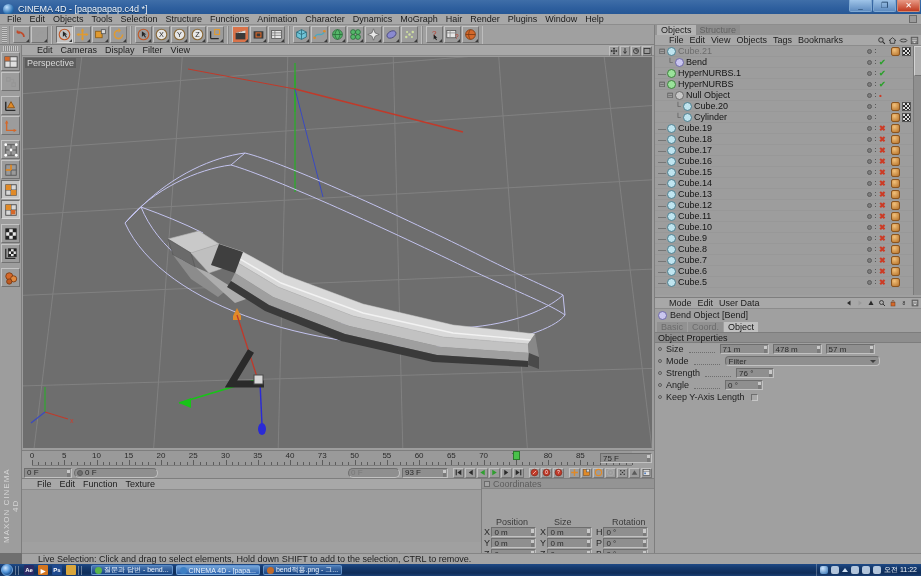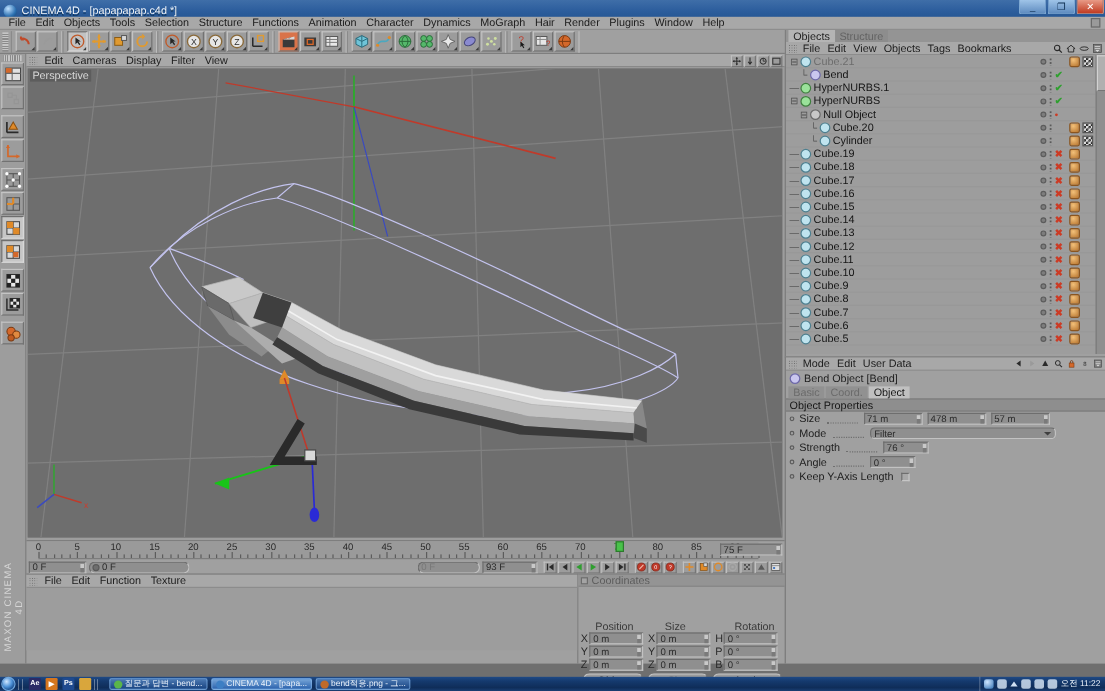--- a/index.html
+++ b/index.html
@@ -721,21 +721,21 @@
         <div class="tl-tick-lab" style="left: 129.032px;">20</div>
         <div class="tl-tick" style="left: 129.032px; height: 5px;"></div>
         <div class="tl-tick-lab" style="left: 161.29px;">25</div>
         <div class="tl-tick" style="left: 161.29px; height: 5px;"></div>
         <div class="tl-tick-lab" style="left: 193.548px;">30</div>
         <div class="tl-tick" style="left: 193.548px; height: 5px;"></div>
         <div class="tl-tick-lab" style="left: 225.806px;">35</div>
         <div class="tl-tick" style="left: 225.806px; height: 5px;"></div>
         <div class="tl-tick-lab" style="left: 258.065px;">40</div>
         <div class="tl-tick" style="left: 258.065px; height: 5px;"></div>
-        <div class="tl-tick-lab" style="left: 290.323px;">45</div>
+        <div class="tl-tick-lab" style="left: 290.323px;">73</div>
         <div class="tl-tick" style="left: 290.323px; height: 5px;"></div>
         <div class="tl-tick-lab" style="left: 322.581px;">50</div>
         <div class="tl-tick" style="left: 322.581px; height: 5px;"></div>
         <div class="tl-tick-lab" style="left: 354.839px;">55</div>
         <div class="tl-tick" style="left: 354.839px; height: 5px;"></div>
         <div class="tl-tick-lab" style="left: 387.097px;">60</div>
         <div class="tl-tick" style="left: 387.097px; height: 5px;"></div>
         <div class="tl-tick-lab" style="left: 419.355px;">65</div>
         <div class="tl-tick" style="left: 419.355px; height: 5px;"></div>
         <div class="tl-tick-lab" style="left: 451.613px;">70</div>
@@ -1468,20 +1468,24 @@
           <span style="flex: 1 1 0%;"></span>
         </div>
         <div class="at-row">
           <span class="bullet"></span>
           <span class="lbl">Keep Y-Axis Length</span>
           <span class="at-check" style="margin-left: 4px;"></span>
         </div>
       </div>
   </div>
 
+  <div class="statusbar">
+    <div class="dots"></div>
+    <div class="st-txt">Live Selection: Click and drag to select elements, Hold down SHIFT to add to the selection, CTRL to remove.</div>
+  </div>
 
   <div class="taskbar">
     <div class="start-orb"></div>
     <div class="tb-sep"></div>
     <div class="qlaunch" id="qlaunch">
         <div class="qi" style="background: rgb(43, 43, 102);">Ae</div>
         <div class="qi" style="background: rgb(212, 118, 31);">▶</div>
         <div class="qi" style="background: rgb(31, 74, 143);">Ps</div>
         <div class="qi" style="background: rgb(217, 166, 60);"></div>
       </div>

